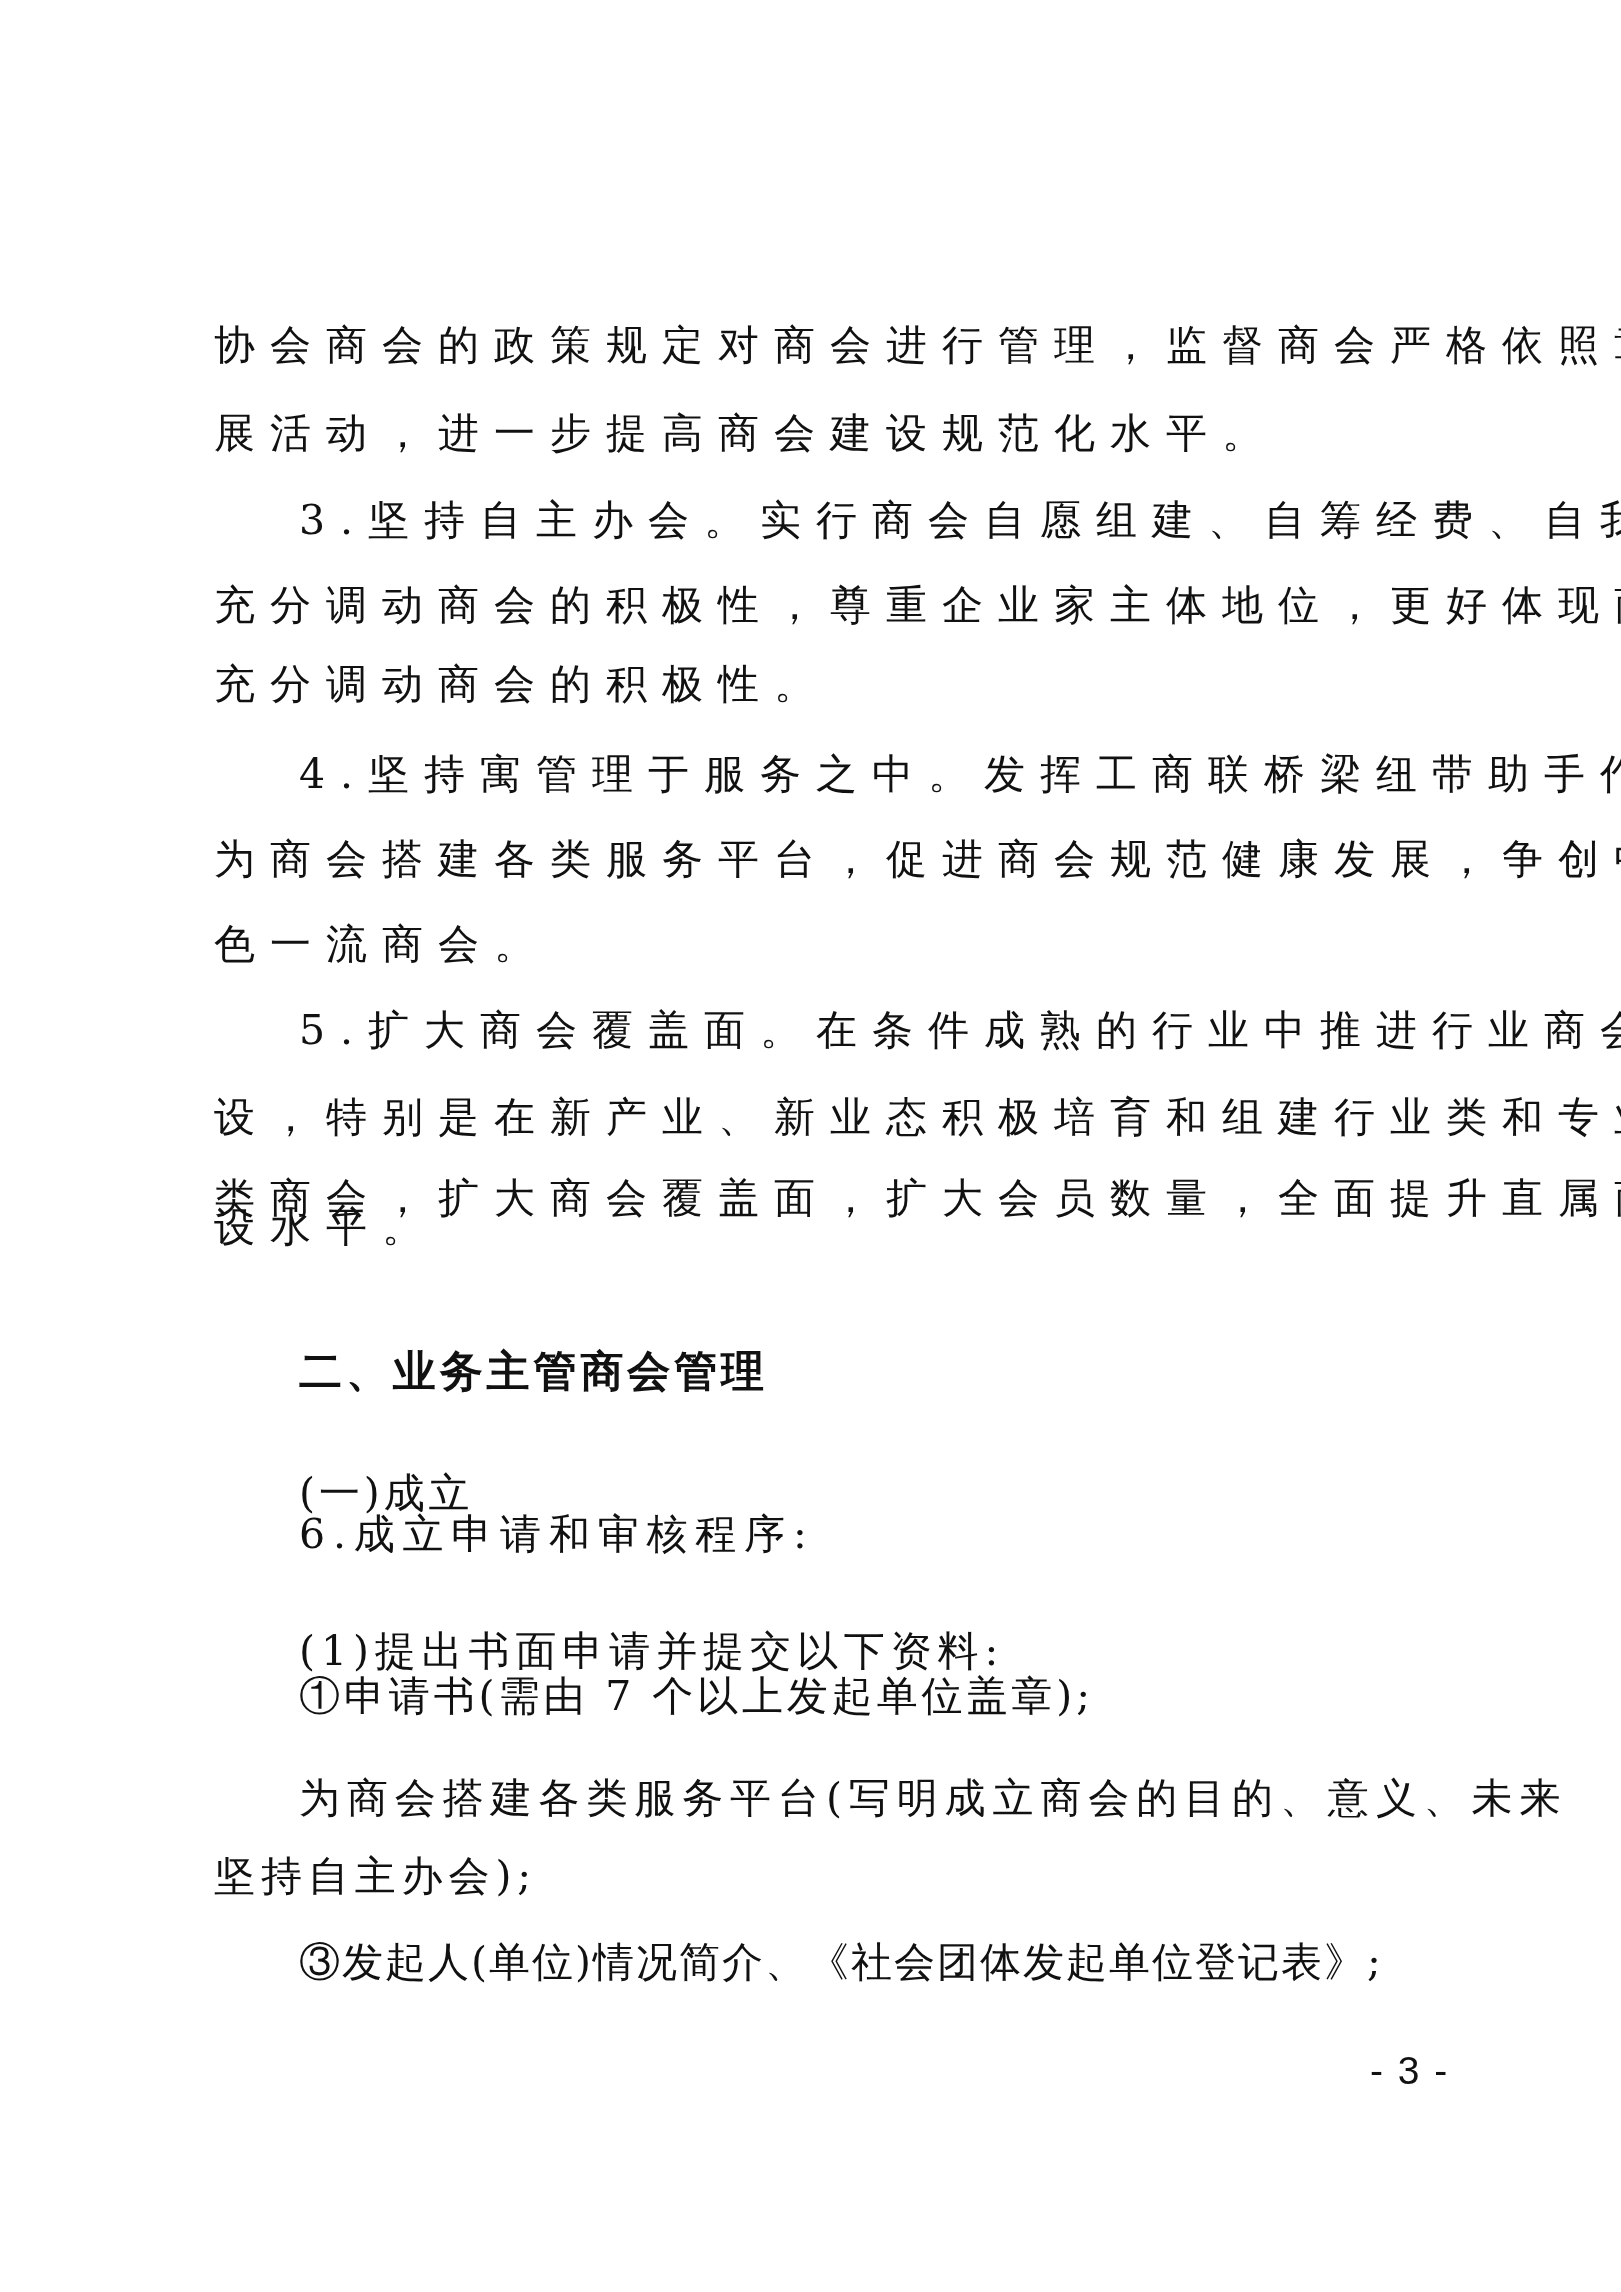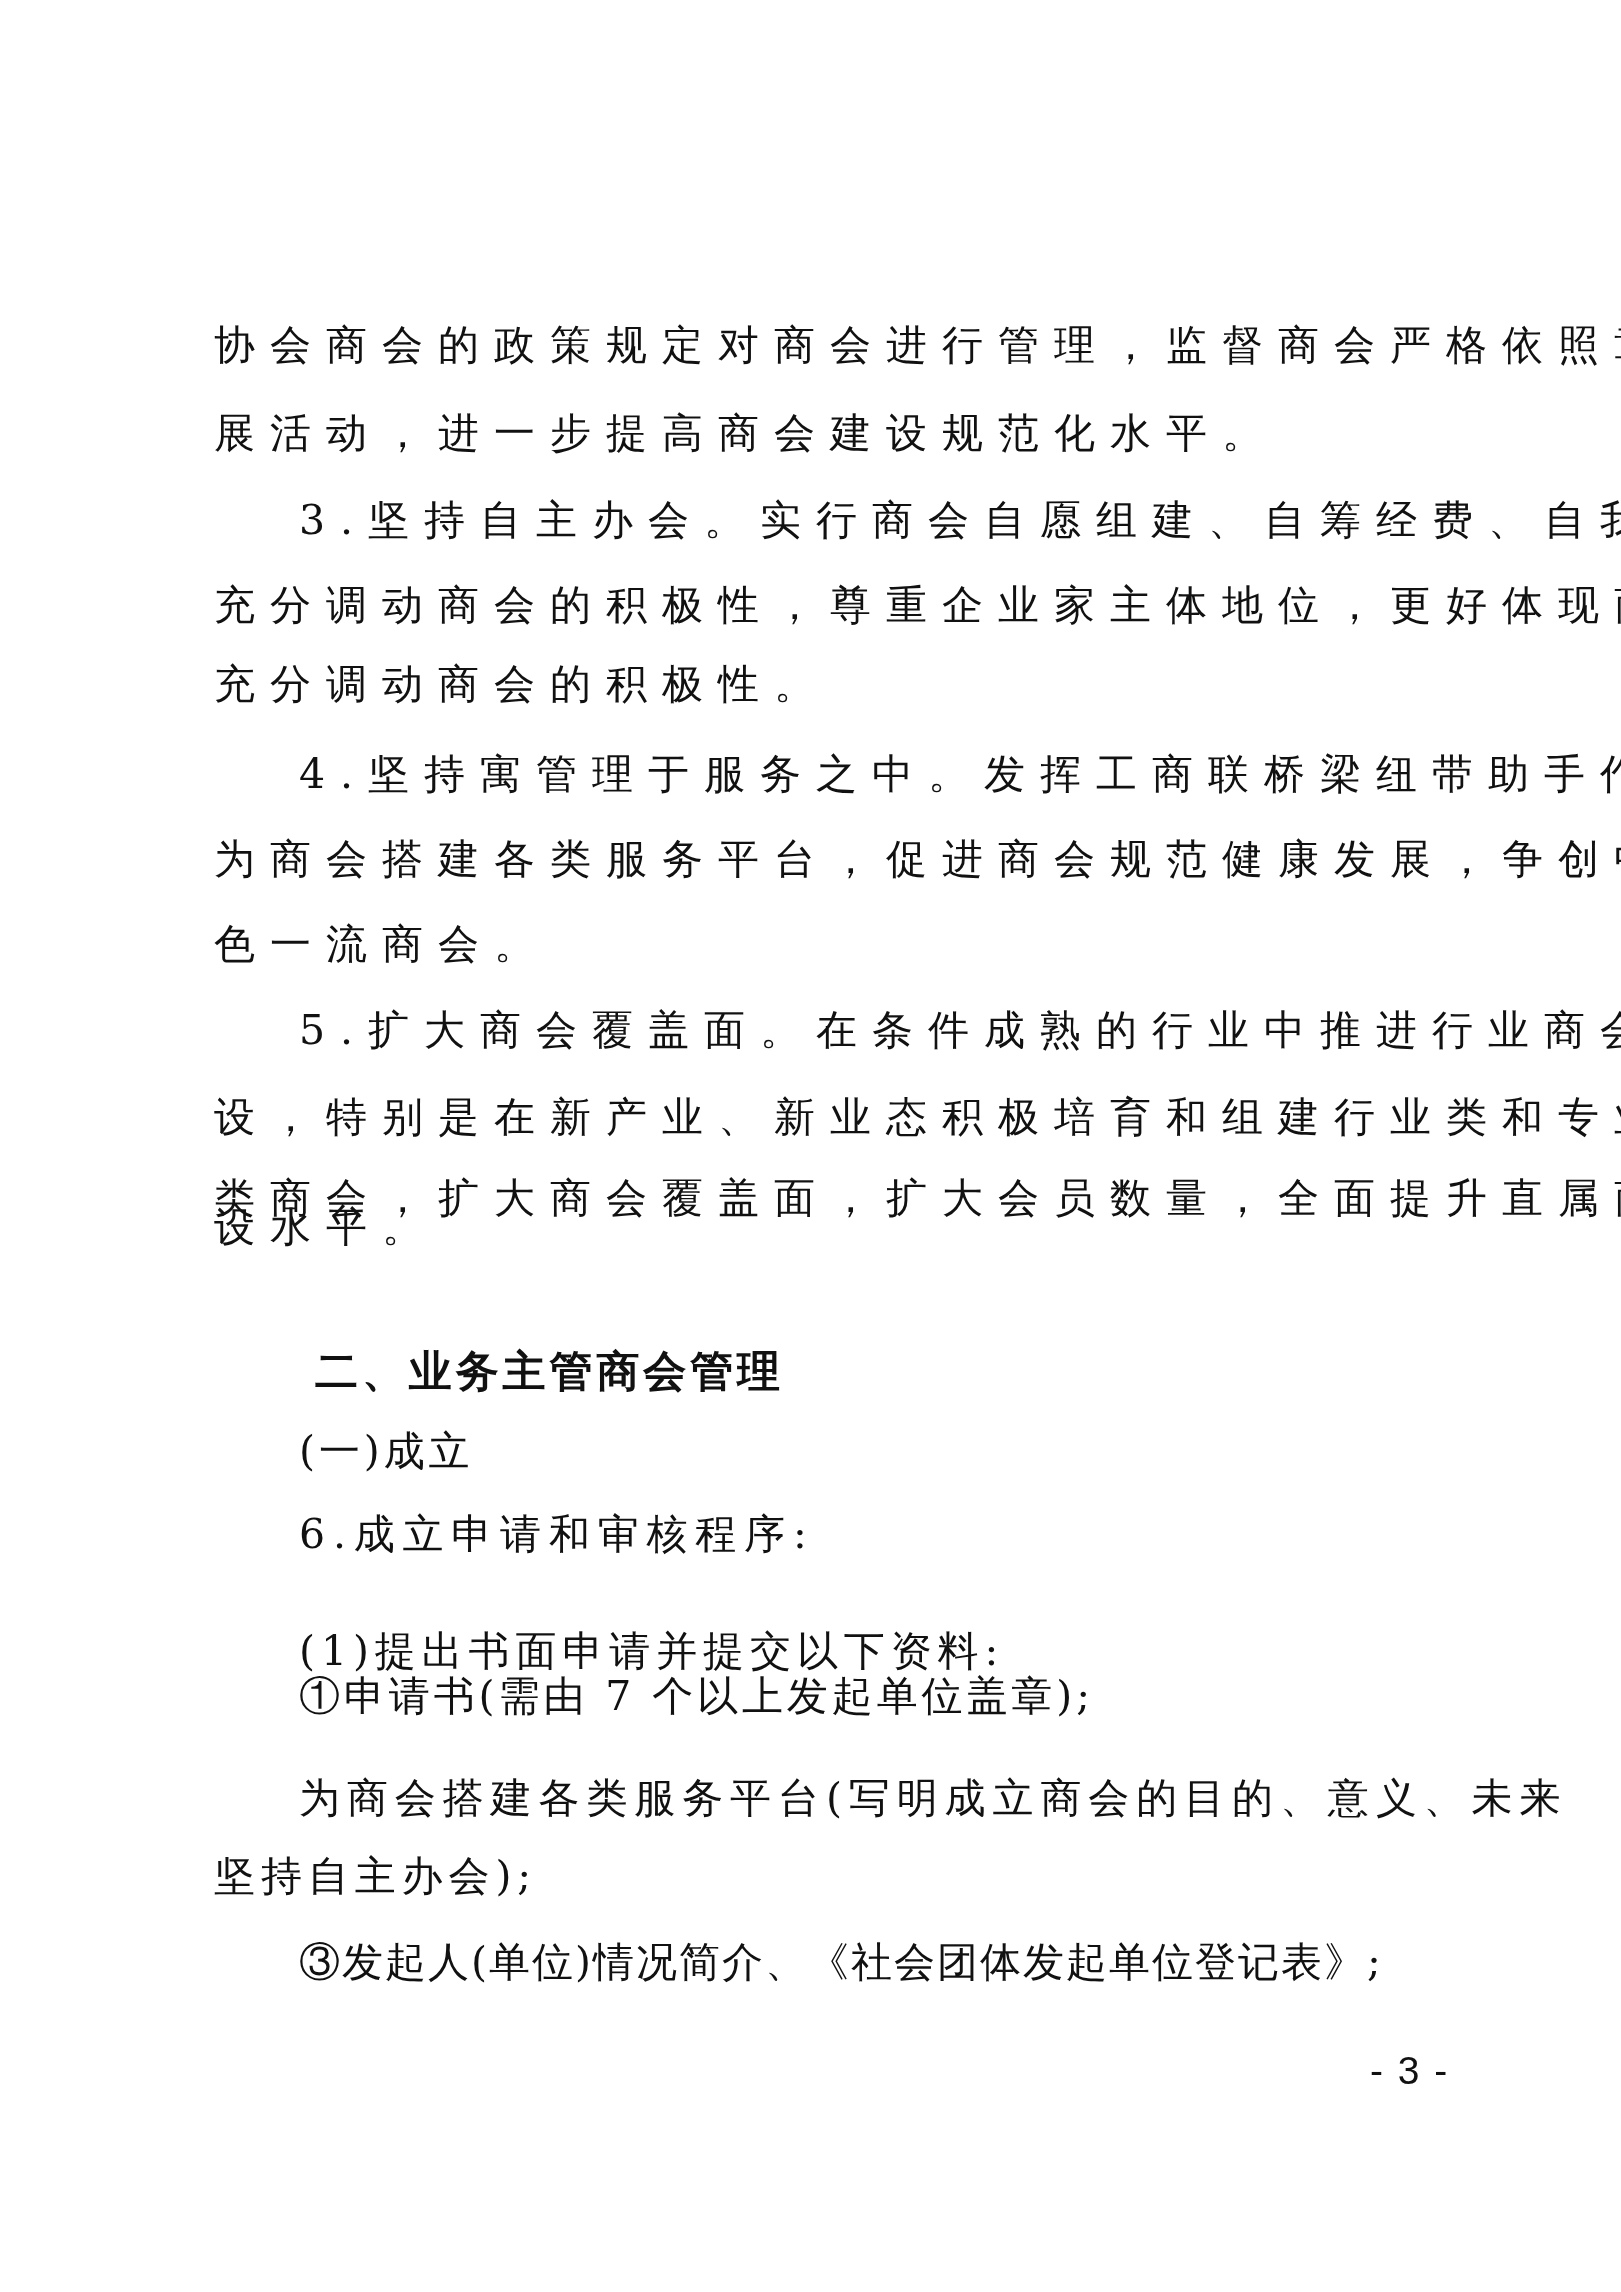--- a/index.html
+++ b/index.html
@@ -1,41 +1,41 @@
 <!DOCTYPE html>
 <html><head>
 <meta charset="utf-8">
 <style>
   html, body { margin:0; padding:0; background:#ffffff; }
   body { width:1621px; height:2293px; position:relative; overflow:hidden;
          font-family: "DejaVu Serif", "Liberation Serif", serif; color:#111; }
   .line { position:absolute; left:214px; font-size:41px; line-height:49px;
           white-space:nowrap; letter-spacing:15px; }
   .indent { left:299px; }
-  .heading { font-family:"DejaVu Sans","Liberation Sans",sans-serif; font-weight:bold; letter-spacing:3.9px; font-size:43px;margin-left:16px; }
+  .heading { font-family:"DejaVu Sans","Liberation Sans",sans-serif; font-weight:bold; letter-spacing:3.9px; font-size:43px; }
   .pagenum { position:absolute; left:1370px; top:2049px; font-family:"Liberation Sans","DejaVu Sans",sans-serif; font-size:39px; letter-spacing:2px; }
 </style>
 </head>
 <body>
 
 <div>
   <div class="line" style="top:321px">协会商会的政策规定对商会进行管理，监督商会严格依照章程开</div>
   <div class="line" style="top:409px">展活动，进一步提高商会建设规范化水平。</div>
   <div class="line indent" style="top:496px">3.坚持自主办会。实行商会自愿组建、自筹经费、自我管理，</div>
   <div class="line" style="top:581px">充分调动商会的积极性，尊重企业家主体地位，更好体现商会这</div>
   <div class="line" style="top:660px">充分调动商会的积极性。</div>
   <div class="line indent" style="top:750px">4.坚持寓管理于服务之中。发挥工商联桥梁纽带助手作用，</div>
   <div class="line" style="top:835px">为商会搭建各类服务平台，促进商会规范健康发展，争创中国特</div>
   <div class="line" style="top:920px">色一流商会。</div>
   <div class="line indent" style="top:1006px">5.扩大商会覆盖面。在条件成熟的行业中推进行业商会建</div>
   <div class="line" style="top:1093px">设，特别是在新产业、新业态积极培育和组建行业类和专业服务</div>
   <div class="line" style="top:1174px">类商会，扩大商会覆盖面，扩大会员数量，全面提升直属商会建</div>
   <div class="line" style="top:1203px">设水平。</div>
   <div class="line indent heading" style="top:1347px">二、业务主管商会管理</div>
-  <div class="line indent" style="top:1427px;letter-spacing:3.9px">(一)成立</div>
+  <div class="line indent" style="top:1469px;letter-spacing:3.9px">(一)成立</div>
   <div class="line indent" style="top:1510px;letter-spacing:7.8px">6.成立申请和审核程序:</div>
   <div class="line indent" style="top:1627px;letter-spacing:5.9px">(1)提出书面申请并提交以下资料:</div>
   <div class="line indent" style="top:1672px;letter-spacing:3.9px">①申请书(需由 7 个以上发起单位盖章);</div>
   <div class="line indent" style="top:1774px;letter-spacing:6.9px">为商会搭建各类服务平台(写明成立商会的目的、意义、未来</div>
   <div class="line" style="top:1852px;letter-spacing:5.9px">坚持自主办会);</div>
   <div class="line indent" style="top:1938px;letter-spacing:2px">③发起人(单位)情况简介、《社会团体发起单位登记表》;</div>
 </div>
 
 <div class="pagenum">- 3 -</div>
 

